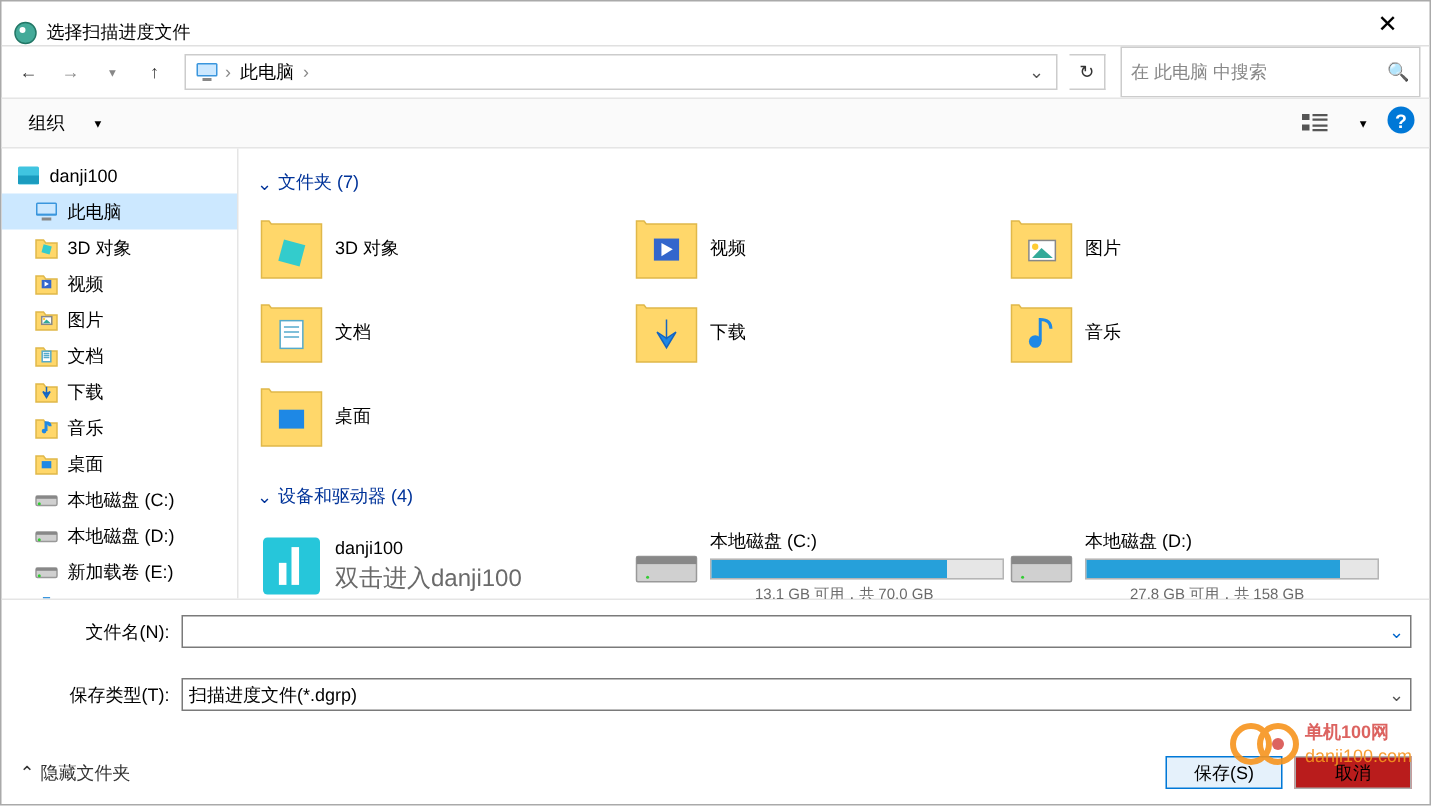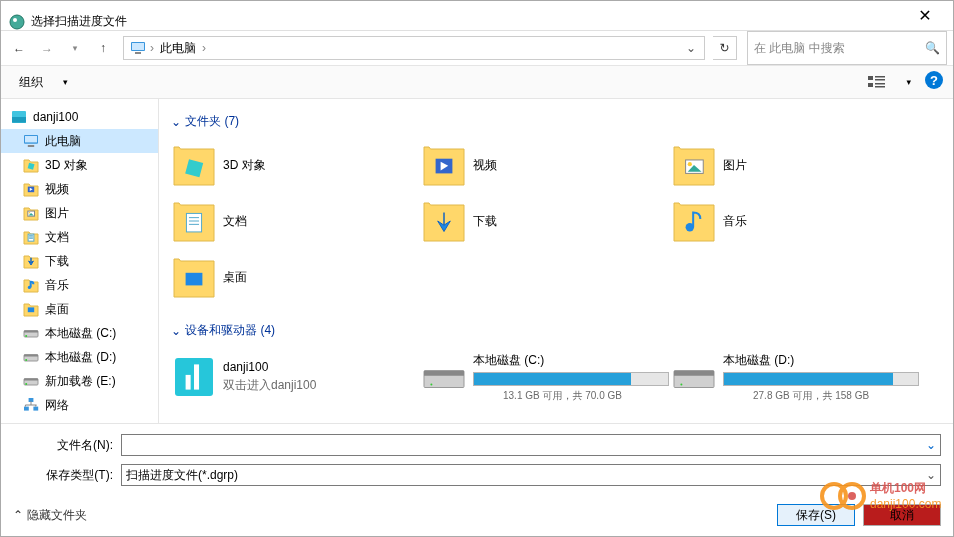--- a/index.html
+++ b/index.html
@@ -35,23 +35,23 @@
 .folder-item { width: 250px; height: 50px; display: flex; align-items: center; gap: 8px; padding: 2px; }
 .fi-icon { width: 42px; height: 42px; flex-shrink: 0; }
 .drive-grid { display: flex; flex-wrap: wrap; gap: 8px 0; }
 .drive-item { width: 250px; height: 56px; display: flex; align-items: center; gap: 8px; padding: 2px; }
 .drive-icon { width: 42px; height: 42px; flex-shrink: 0; }
 .drive-info { flex: 1; }
 .drive-name { margin-bottom: 3px; }
 .drive-bar { height: 14px; border: 1px solid #b5b5b5; background: #e6e6e6; position: relative; margin-bottom: 3px; }
 .drive-fill { height: 100%; background: #26a0da; }
 .drive-text { color: #6a6a6a; font-size: 10px; margin-left: 30px; }
-.drive-sub { color: #6a6a6a; font-size: 12px; }
+.drive-sub { color: #6a6a6a; font-size: 16px; }
 .bottom { border-top: 1px solid #e5e5e5; padding: 10px 12px 6px 12px; }
-.field-row { display: flex; align-items: center; margin-bottom: 8px; }
+.field-row { display: flex; align-items: center; margin-bottom: 20px; }
 .field-label { width: 108px; text-align: right; padding-right: 8px; }
 .field-input { flex: 1; height: 22px; border: 1px solid #7a7a7a; padding: 0 4px; }
 .field-input.combo { display: flex; align-items: center; justify-content: space-between; background: #fff; color: #000; }
 .footer { display: flex; align-items: center; padding: 4px 12px 10px 12px; }
 .hide-link { display: flex; align-items: center; gap: 4px; color: #333; }
 .footer-btns { margin-left: auto; display: flex; gap: 8px; }
 .btn { min-width: 78px; height: 22px; border: 1px solid #adadad; background: #b91c1c; display: flex; align-items: center; justify-content: center; padding: 0 10px; }
 .btn.primary { border: 1px solid #0078d7; background: #e5f1fb; }
 .watermark { position: absolute; right: 0; bottom: 18px; opacity: 0.9; pointer-events: none; }
 </style>

